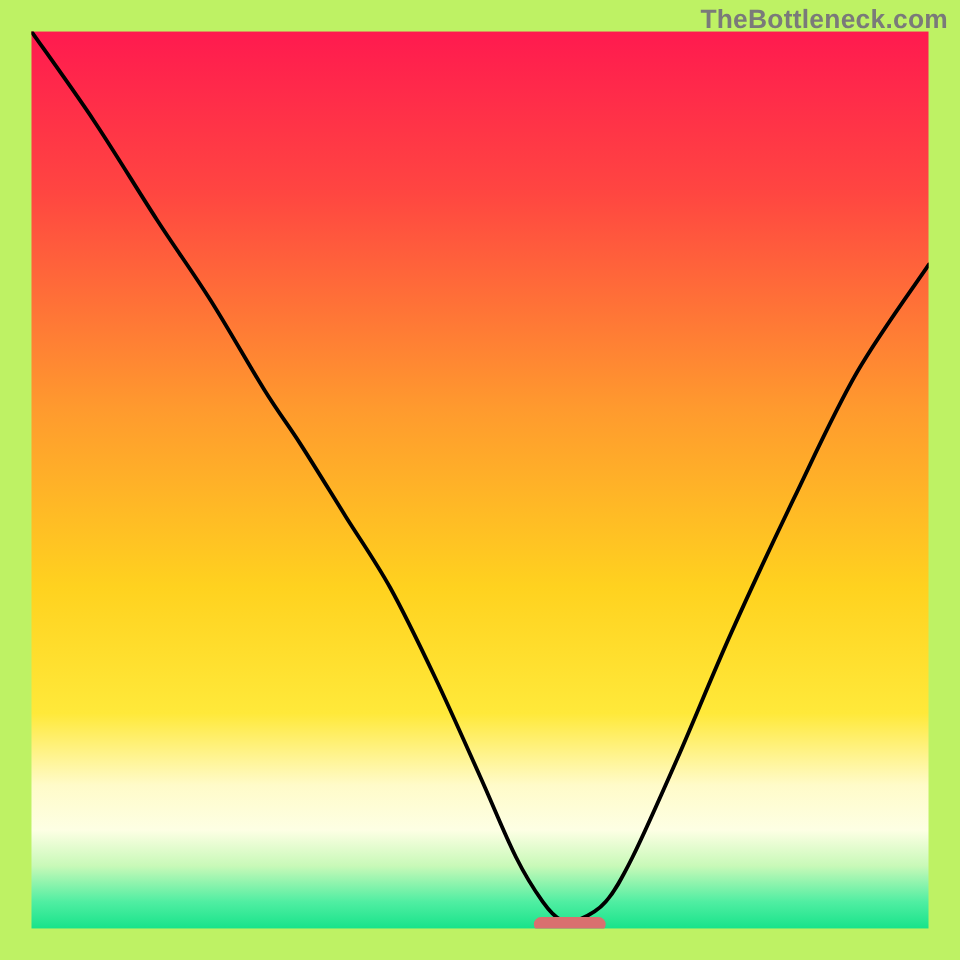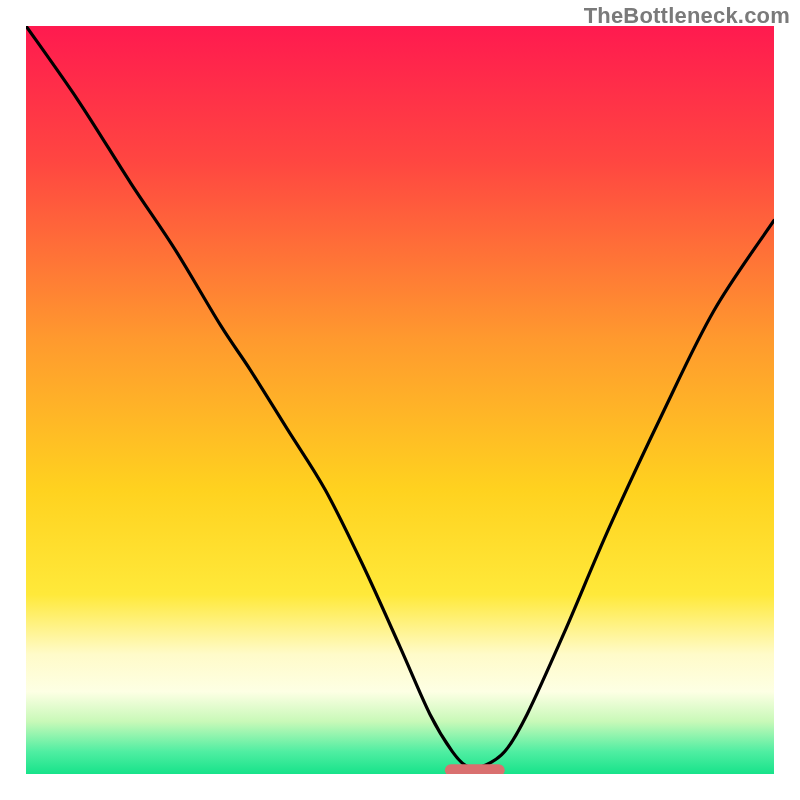--- a/index.html
+++ b/index.html
@@ -9,21 +9,21 @@
     height: 800px;
     background: #000;
     overflow: hidden;
   }
   .frame {
     position: absolute;
     left: 0;
     top: 0;
     width: 800px;
     height: 800px;
-    background: #ffffff;
+    background: #bef264;
   }
   .plot-area {
     position: absolute;
     left: 26px;
     top: 26px;
     width: 748px;
     height: 748px;
     overflow: hidden;
   }
   .watermark {

